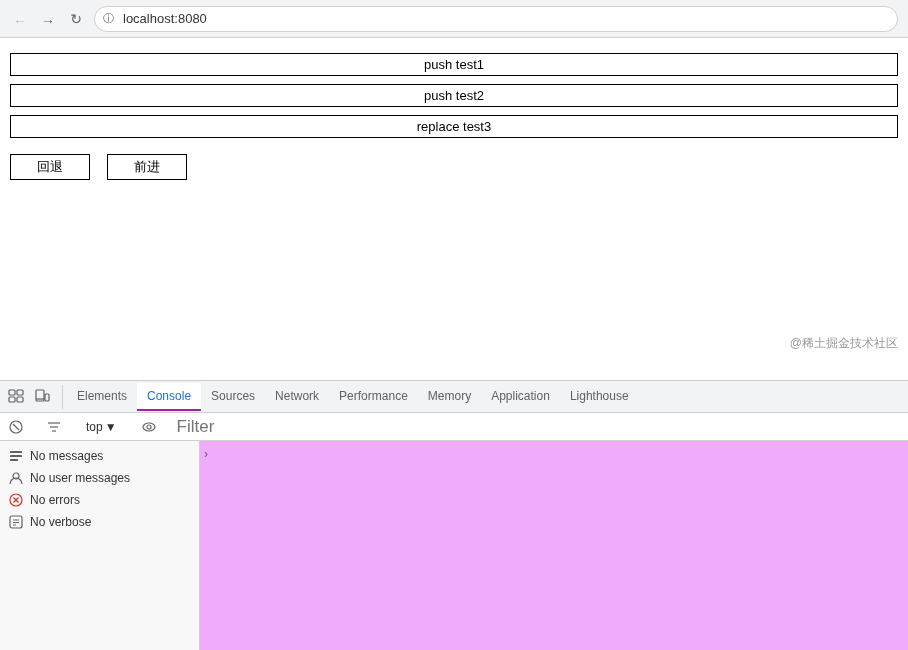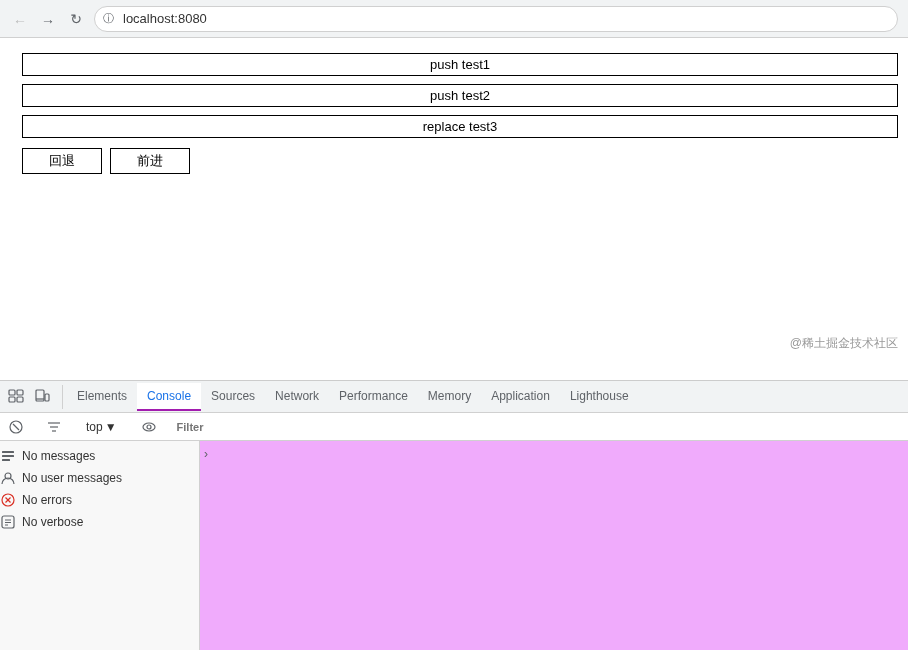--- a/index.html
+++ b/index.html
@@ -60,22 +60,22 @@
       border: 1px solid #000;
       background: #fff;
       padding: 3px 10px;
       font-size: 13px;
       cursor: pointer;
       display: inline-block;
       min-width: 80px;
     }
     .nav-buttons {
       display: flex;
-      gap: 8px;
-      margin-top: 2px;
+      gap: 17px;
+      margin-top: 8px;
     }
     .page-watermark {
       position: absolute;
       bottom: 28px;
       right: 10px;
       color: #999;
       font-size: 12px;
     }
 
     
@@ -151,44 +151,43 @@
       font-size: 12px;
       color: #333;
       cursor: pointer;
       padding: 2px 4px;
       border-radius: 3px;
     }
     .filter-input {
       flex: 1;
       border: none;
       background: none;
-      font-size: 11px;
+      font-size: 17px;
       color: #333;
       outline: none;
-      font-weight: bold;
     }
 
     
     .console-content {
       display: flex;
       flex: 1;
       overflow: hidden;
     }
     .console-sidebar {
       width: 200px;
       border-right: 1px solid #d0d0d0;
       background: #f8f8f8;
       padding: 4px 0;
       overflow-y: auto;
     }
     .sidebar-item {
       display: flex;
       align-items: center;
       gap: 6px;
-      padding: 3px 0;
+      padding: 3px 8px;
       font-size: 12px;
       color: #333;
       cursor: pointer;
     }
     .sidebar-icon {
       width: 16px; height: 16px;
       display: flex; align-items: center; justify-content: center;
       flex-shrink: 0;
       font-size: 12px;
     }
@@ -210,21 +209,20 @@
     .icon-user { color: #5f6368; }
     .icon-error { color: #d93025; }
     .icon-warning { color: #f9ab00; }
     .icon-info { color: #1a73e8; }
     .icon-verbose { color: #5f6368; }
 
     .page-area {
       flex: 1;
       position: relative;
       overflow: hidden;
-      padding-left: 12px;
     }
   </style>
 </head>
 <body>
 
 <div class="browser-chrome">
   <button class="nav-btn disabled">←</button>
   <button class="nav-btn">→</button>
   <button class="nav-btn">↻</button>
   <div class="address-bar">

